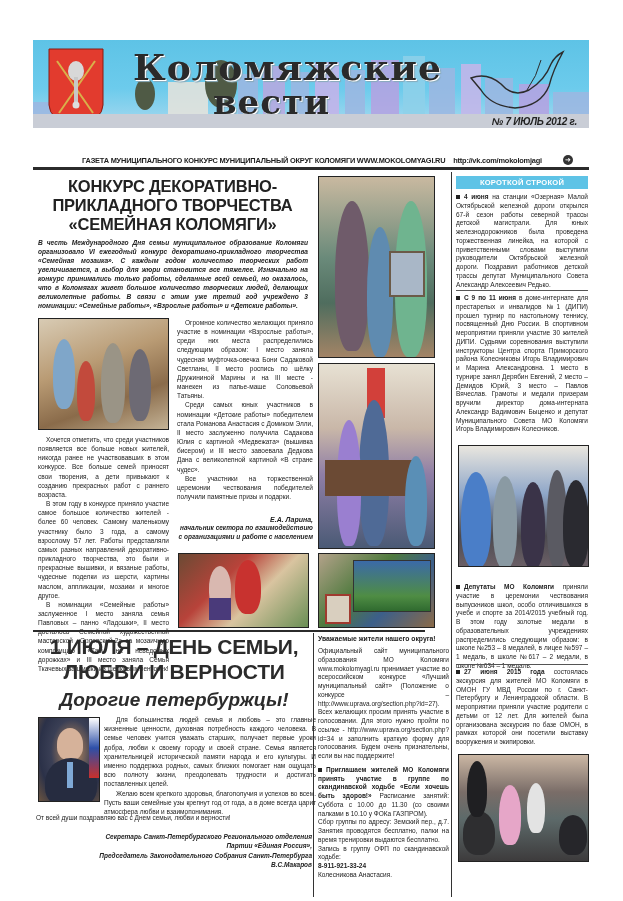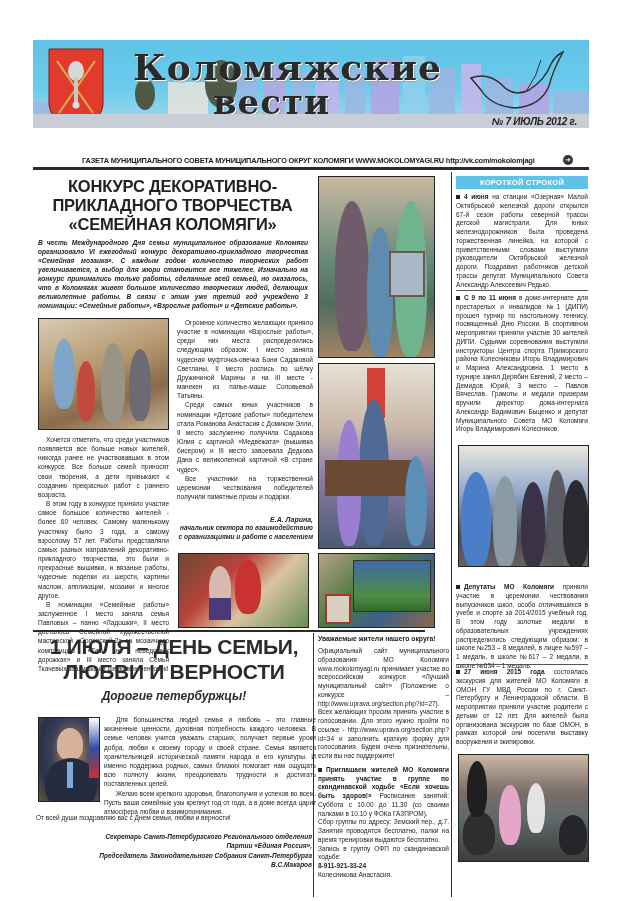--- a/index.html
+++ b/index.html
@@ -29,21 +29,21 @@
     }
     .title-line1 { left: 100px; top: 6px; font-size: 36px; }
     .title-line2 { left: 180px; top: 42px; font-size: 34px; }
     .dove { position: absolute; right: 22px; top: 10px; width: 100px; height: 62px; }
     .skyline { position: absolute; left: 0; bottom: 14px; width: 556px; height: 60px; }
 
     .tagline {
       position: absolute; left: 82px; top: 156px; font-size: 7.4px; font-weight: bold;
       color: #222; letter-spacing: -0.2px; white-space: nowrap;
     }
-    .tagline .vk { }
+    .tagline .vk { margin-left: 6px; }
     .tagline-icon {
       position: absolute; left: 563px; top: 155px; width: 10px; height: 10px;
       border-radius: 50%; background: #333; color: #fff; font-size: 7px; line-height: 10px; text-align: center;
     }
     .top-rule { position: absolute; left: 33px; top: 167px; width: 556px; height: 3px; background: #2b2b2b; }
 
     
     .photo { position: absolute; border: 1px solid #222; overflow: hidden; }
     .ph-interior { background: linear-gradient(160deg, #d8cbb4 0%, #b99b74 40%, #8a6b4a 70%, #c4b396 100%); }
     .ph-people-a { background: linear-gradient(180deg, #c9b9a0 0%, #6a8a7a 45%, #4f6d5e 70%, #a38466 100%); }
@@ -78,21 +78,21 @@
     .mid-rule { position: absolute; left: 33px; top: 630px; width: 392px; height: 1.5px; background: #2b2b2b; }
     .vrule { position: absolute; width: 1px; background: #333; }
 
     
     .headline-family {
       position: absolute; left: 33px; top: 634px; width: 282px; text-align: center;
       font-size: 21px; font-weight: bold; line-height: 25px; color: #2b2b2b; letter-spacing: -0.3px;
     }
     .greeting {
       position: absolute; left: 33px; top: 689px; width: 282px; text-align: center;
-      font-size: 12px; font-style: italic; font-weight: bold; color: #2b2b2b;
+      font-size: 19px; font-style: italic; font-weight: bold; color: #2b2b2b;
     }
     .family-text {
       position: absolute; left: 104px; top: 715px; width: 212px;
       font-size: 6.5px; line-height: 9.2px; text-align: justify; color: #222;
     }
     .family-text p { text-indent: 12px; }
     .family-last {
       position: absolute; left: 36px; top: 814px; width: 280px; font-size: 6.5px; color: #222;
     }
     .family-sign {
@@ -168,21 +168,21 @@
   <svg class="dove" viewBox="0 0 100 62">
     <path d="M4 28 Q20 22 34 34 Q46 48 62 40 Q78 30 84 14 Q88 6 96 2 Q86 20 82 36 Q74 56 48 58 Q24 56 14 40 Z" fill="none" stroke="#2c2c2c" stroke-width="1.4"></path>
     <path d="M60 40 Q70 26 74 10" fill="none" stroke="#2c2c2c" stroke-width="1"></path>
   </svg>
 
   <div class="date-strip"></div>
   <div class="issue">№ 7 ИЮЛЬ 2012 г.</div>
 </div>
 
 <div class="tagline">
-  <span>ГАЗЕТА МУНИЦИПАЛЬНОГО СОВЕТА МУНИЦИПАЛЬНОГО ОКРУГ КОЛОМЯГИ WWW.MOKOLOMYAGI.RU</span>
+  <span>ГАЗЕТА МУНИЦИПАЛЬНОГО КОНКУРС МУНИЦИПАЛЬНЫЙ ОКРУГ КОЛОМЯГИ WWW.MOKOLOMYAGI.RU</span>
   <span class="vk">http://vk.com/mokolomjagi</span>
 </div>
 <div class="tagline-icon">➜</div>
 <div class="top-rule"></div>
 
 <div class="headline-main">КОНКУРС ДЕКОРАТИВНО-ПРИКЛАДНОГО ТВОРЧЕСТВА «СЕМЕЙНАЯ КОЛОМЯГИ»</div>
 <div class="lead">В честь Международного Дня семьи муниципальное образование Коломяги организовало VI ежегодный конкурс декоративно-прикладного творчества «Семейная мозаика». С каждым годом количество творческих работ увеличивается, а выбор для жюри становится все тяжелее. Изначально на конкурс принимались только работы, сделанные всей семьей, но оказалось, что в Коломягах живет большое количество творческих людей, делающих великолепные работы. В связи с этим уже третий год учреждено 3 номинации: «Семейные работы», «Взрослые работы» и «Детские работы».</div>
 
 <div class="photo ph-interior" style="left:38px; top:318px; width:131px; height:112px;">
   <div class="shape" style="left:14px; top:20px; width:22px; height:70px; background:#7fa6c9;"></div>

